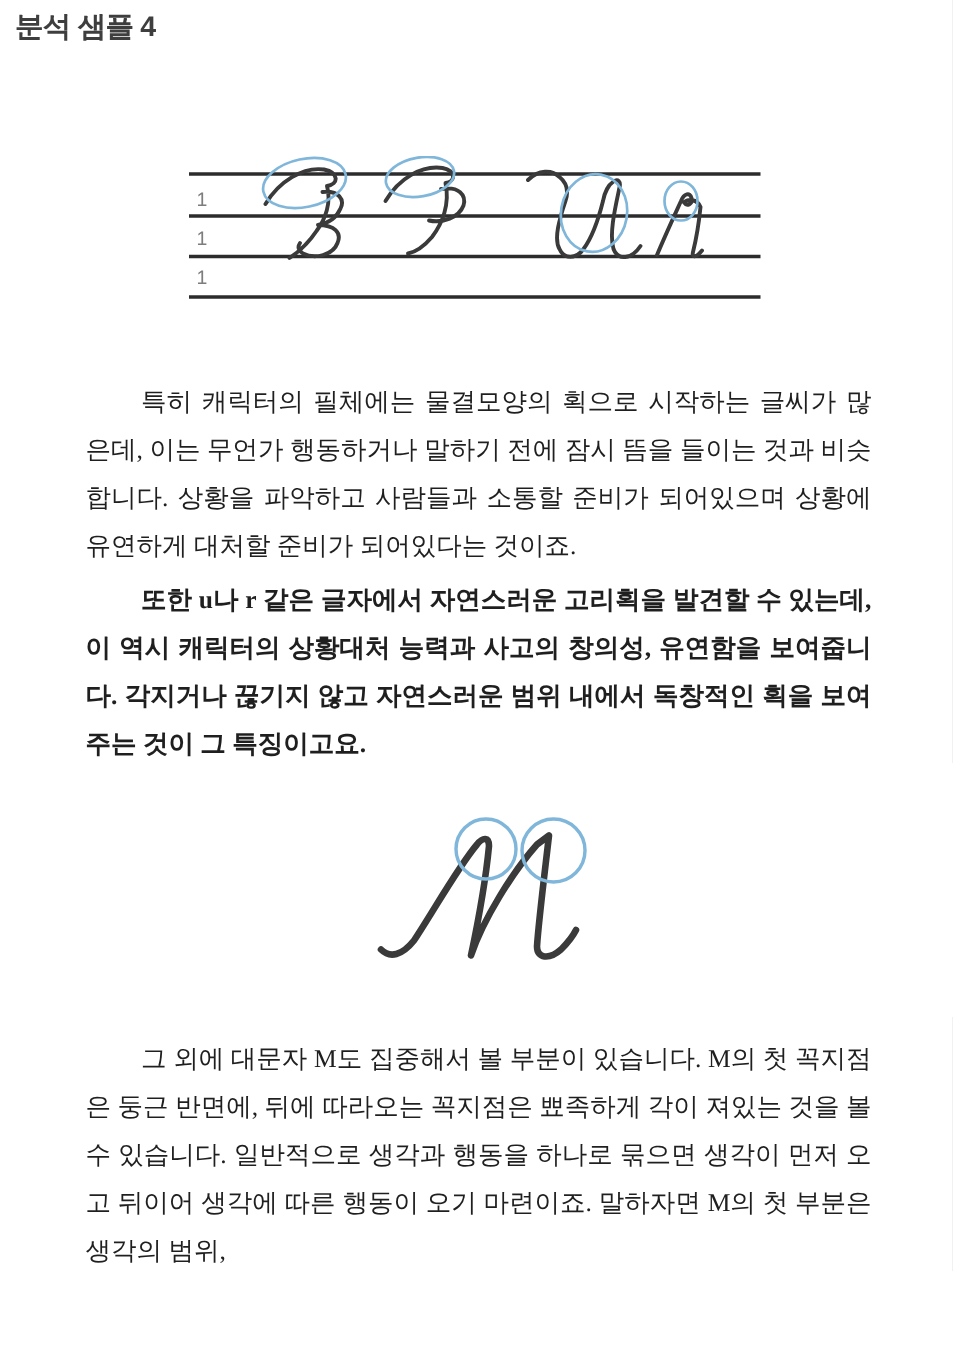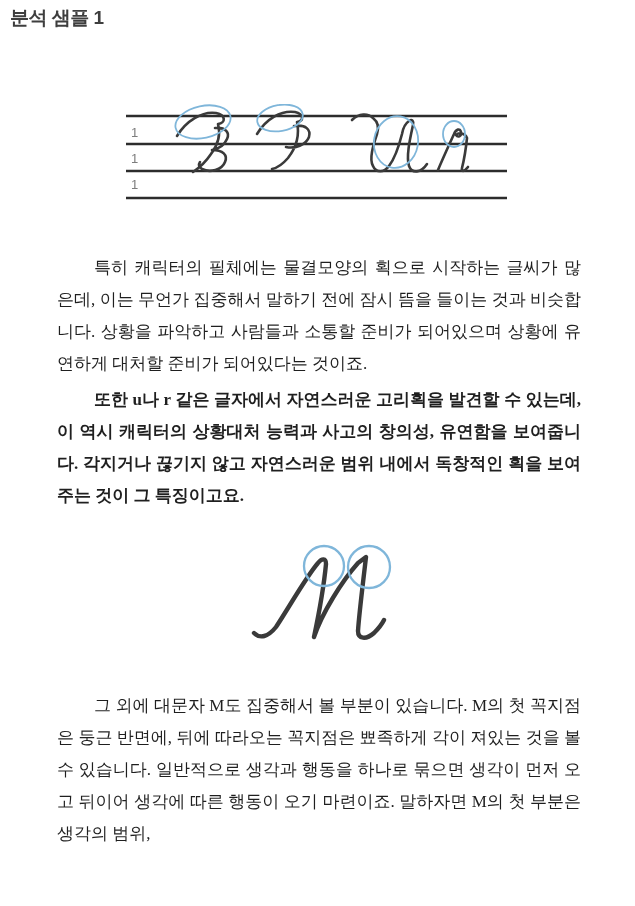--- a/index.html
+++ b/index.html
@@ -32,21 +32,21 @@
   .para-1{top:252px;}
   .para-2{top:384px;font-weight:bold;}
   .para-3{top:690px;}
   svg{display:block;}
 </style>
 </head>
 <body>
 
 <div class="page">
 
-  <h1 class="page-title">분석 샘플 1</h1>
+  <h1 class="page-title">분석 샘플 4</h1>
 
   <div class="figure fig-lines">
     <svg width="392" height="104" viewBox="0 0 392 104">
 
       <g stroke="#2c2c2c" stroke-width="2.4">
         <line x1="3" y1="12" x2="384" y2="12"></line>
         <line x1="3" y1="40" x2="384" y2="40"></line>
         <line x1="3" y1="67" x2="384" y2="67"></line>
         <line x1="3" y1="94" x2="384" y2="94"></line>
       </g>
@@ -70,21 +70,21 @@
 
       <g stroke="#7fb6da" stroke-width="1.8" fill="none">
         <ellipse cx="80" cy="18" rx="28" ry="16" transform="rotate(-12 80 18)"></ellipse>
         <ellipse cx="157" cy="14" rx="23" ry="13" transform="rotate(-10 157 14)"></ellipse>
         <ellipse cx="273" cy="38" rx="22" ry="26" transform="rotate(10 273 38)"></ellipse>
         <ellipse cx="331" cy="30" rx="11" ry="13"></ellipse>
       </g>
     </svg>
   </div>
 
-  <p class="para para-1">특히 캐릭터의 필체에는 물결모양의 획으로 시작하는 글씨가 많은데, 이는 무언가 집중해서 말하기 전에 잠시 뜸을 들이는 것과 비슷합니다. 상황을 파악하고 사람들과 소통할 준비가 되어있으며 상황에 유연하게 대처할 준비가 되어있다는 것이죠.</p>
+  <p class="para para-1">특히 캐릭터의 필체에는 물결모양의 획으로 시작하는 글씨가 많은데, 이는 무언가 행동하거나 말하기 전에 잠시 뜸을 들이는 것과 비슷합니다. 상황을 파악하고 사람들과 소통할 준비가 되어있으며 상황에 유연하게 대처할 준비가 되어있다는 것이죠.</p>
 
   <p class="para para-2">또한 u나 r 같은 글자에서 자연스러운 고리획을 발견할 수 있는데, 이 역시 캐릭터의 상황대처 능력과 사고의 창의성, 유연함을 보여줍니다. 각지거나 끊기지 않고 자연스러운 범위 내에서 독창적인 획을 보여주는 것이 그 특징이고요.</p>
 
   <div class="figure fig-m">
     <svg width="165" height="135" viewBox="0 0 165 135">
       <path stroke="#3a3a3a" stroke-width="4.4" fill="none" stroke-linecap="round" stroke-linejoin="round" d="M 6 100 C 12 106 20 104 28 94 C 40 76 58 44 70 30 C 74 25 78 25 78 31
            C 76 52 70 85 66 104 C 74 80 94 48 110 30 L 118 24
            C 115 50 111 82 110 98 C 110 106 118 107 126 100 C 130 96 134 91 136 87"></path>
       <g stroke="#7fb6da" stroke-width="2.3" fill="none">
         <circle cx="76" cy="33" r="20"></circle>

